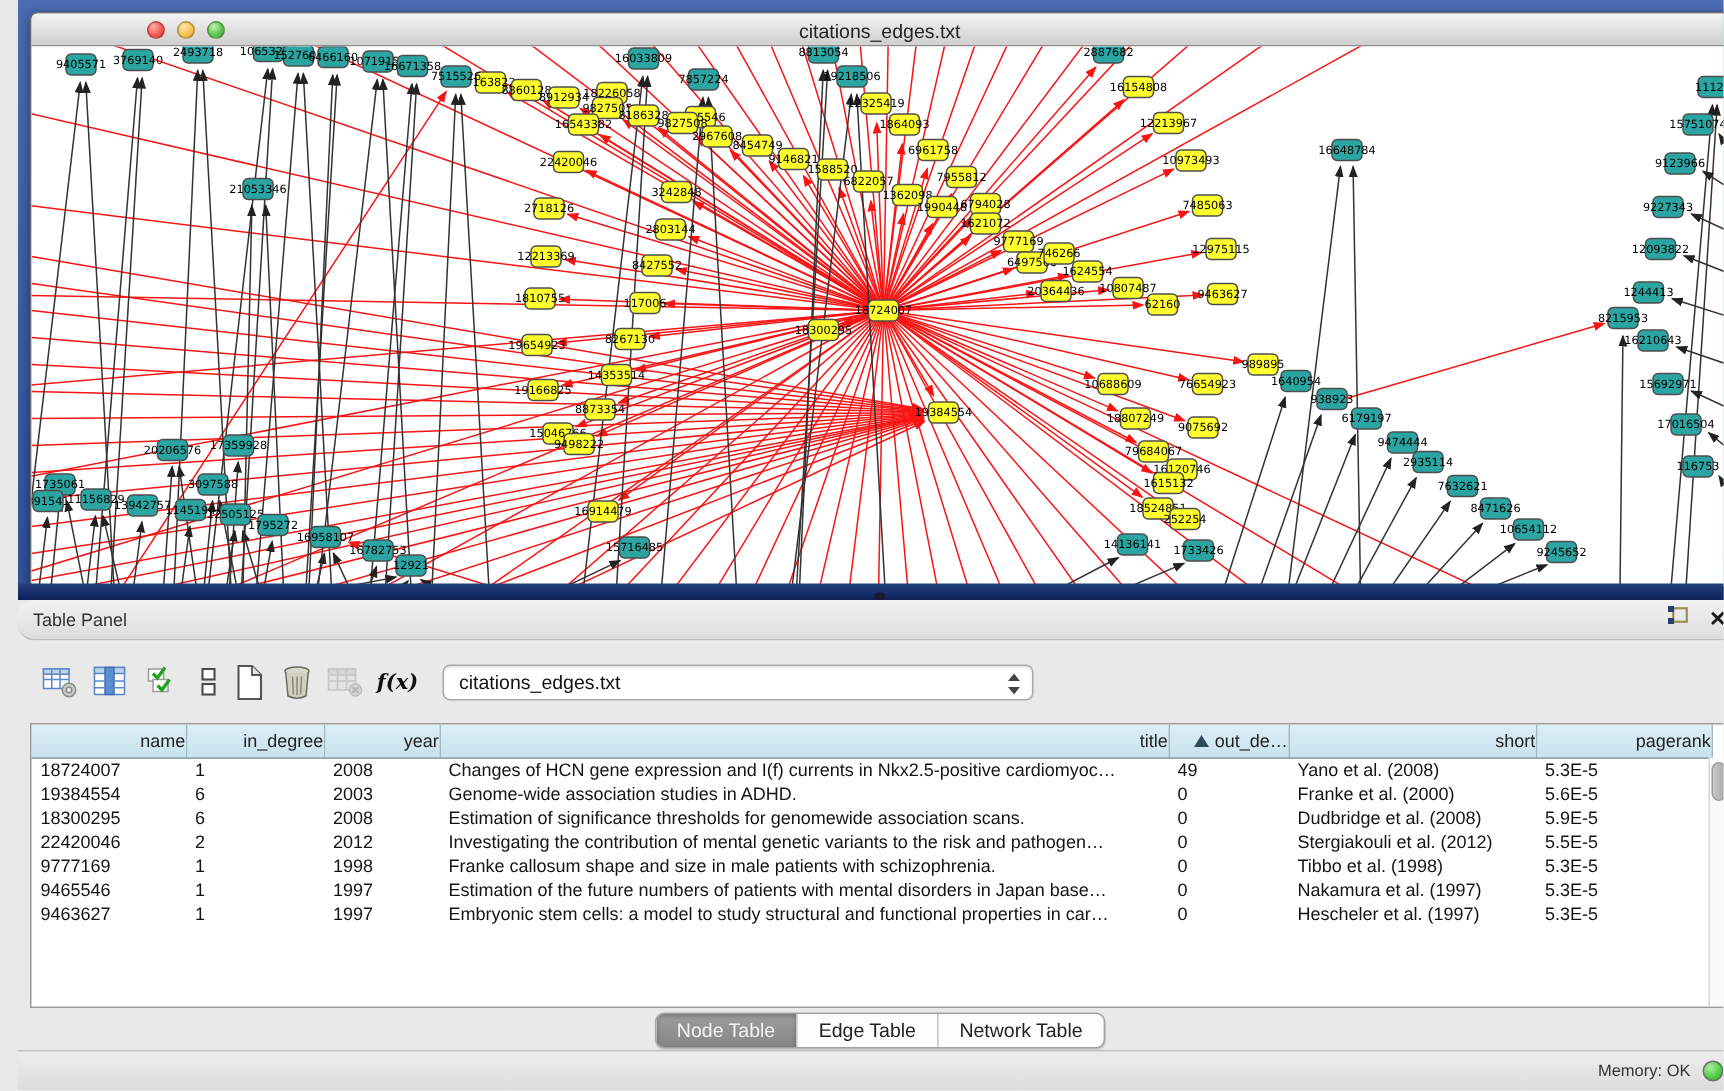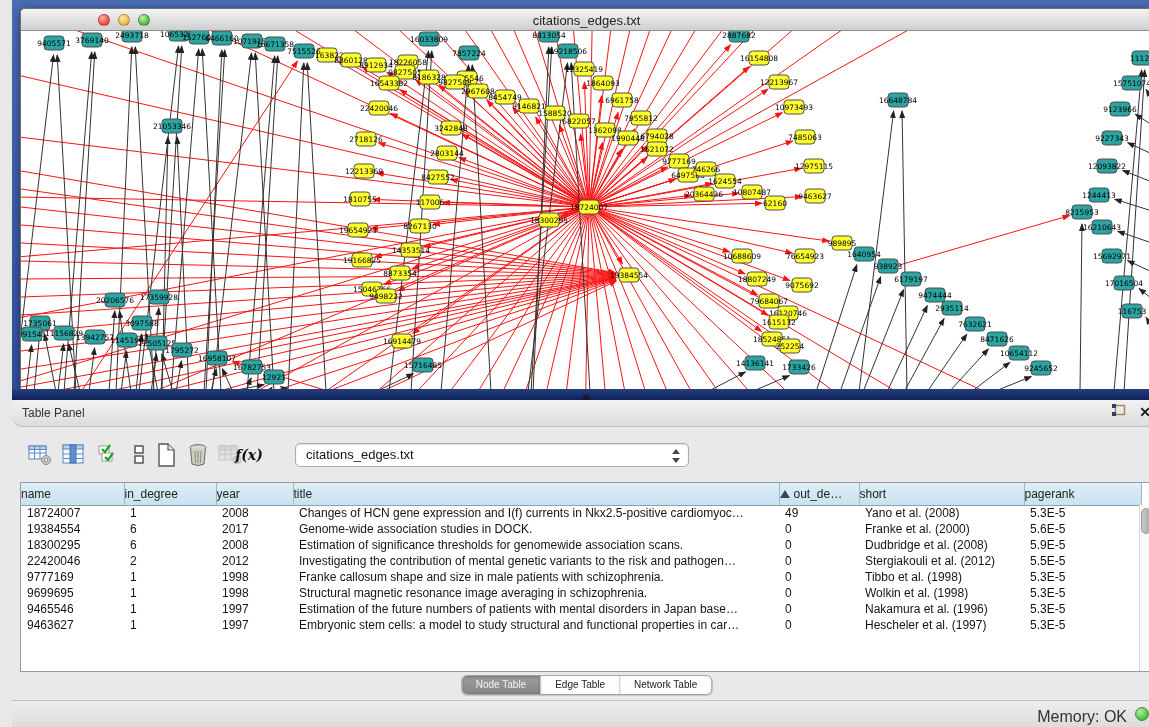--- a/index.html
+++ b/index.html
@@ -53,43 +53,43 @@
   .combo-arrows .up, .combo-arrows .dn { position:absolute; left:0; width:0; height:0;
     border-left:4px solid transparent; border-right:4px solid transparent; }
   .combo-arrows .up { top:1px; border-bottom:5px solid #444; }
   .combo-arrows .dn { bottom:1px; border-top:5px solid #444; }
 
   .table-wrap { position:absolute; left:8px; top:82px; width:1133px; height:190px;
     background:#fff; border:1px solid #9a9a9a; overflow:hidden; }
   table.data { border-collapse:collapse; table-layout:fixed; width:1120px; font-size:12px; color:#141414; }
   table.data th { height:22px; background:linear-gradient(180deg,#ddeef7,#c8e2ef);
     border-right:1px solid #9fb8c4; border-bottom:1px solid #8aa3af; font-weight:normal;
-    font-size:12px; color:#222; text-align:left; overflow:hidden; white-space:nowrap; cursor:pointer; }
+    font-size:12px; color:#222; text-align:right; overflow:hidden; white-space:nowrap; cursor:pointer; }
   table.data td { height:16px; padding:0 4px 0 6px; white-space:nowrap; overflow:hidden;
     text-overflow:clip; cursor:default; }
   .sort-tri { display:inline-block; width:0; height:0; border-left:5px solid transparent;
     border-right:5px solid transparent; border-bottom:8px solid #2a4a5a; margin-right:4px;
     transform:translateY(0px); position:relative; }
   .vscroll { position:absolute; right:0; top:22px; bottom:0; width:13px; background:#fafafa; border-left:1px solid #d5d5d5; }
   .vthumb { position:absolute; left:1px; top:3px; width:10px; height:26px; border-radius:5px;
     background:linear-gradient(90deg,#c9c9c9,#a8a8a8); border:1px solid #9b9b9b; cursor:pointer; }
 
   .tabs-row { position:absolute; left:0; top:272px; width:1149px; height:28px; }
   .seg { position:absolute; left:50%; transform:translateX(-50%); top:3px; display:flex;
     border:1px solid #a2a2a2; border-radius:6px; overflow:hidden; background:#fdfdfd;
     box-shadow:0 1px 1px rgba(0,0,0,.15); }
   .seg button { border:none; background:transparent; font-family:"Liberation Sans",sans-serif;
-    font-size:10px; color:#222; padding:3px 14px 4px; cursor:pointer; border-left:1px solid #c4c4c4; }
+    font-size:13px; color:#222; padding:3px 14px 4px; cursor:pointer; border-left:1px solid #c4c4c4; }
   .seg button:first-child { border-left:none; }
   .seg button.selected { background:linear-gradient(180deg,#9d9d9d,#868686); color:#f4f4f4;
     box-shadow:inset 0 1px 3px rgba(0,0,0,.3); }
 
   .status-bar { position:absolute; left:0; top:300px; width:1149px; height:27px;
     background:linear-gradient(180deg,#ededed,#dcdcdc); border-top:1px solid #c2c2c2; }
-  .memory { position:absolute; right:34px; top:7px; font-size:16px; color:#333; }
+  .memory { position:absolute; right:34px; top:7px; font-size:11px; color:#333; }
   .mem-dot { position:absolute; right:12px; top:6px; width:14px; height:14px; border-radius:50%;
     background:radial-gradient(circle at 35% 30%, #a9f0a0, #4fcb43 60%, #2f9e2a);
     border:1px solid #6f6f6f; }
 </style>
 </head>
 <body>
 
 <div class="app">
 
   <div class="net-frame">
@@ -869,21 +869,21 @@
         <svg width="24" height="22" viewBox="0 0 24 22">
           <rect x="1" y="2" width="18" height="14" fill="#dcdcdc" stroke="#9a9a9a"></rect>
           <rect x="1" y="2" width="18" height="4" fill="#c2c2c2" stroke="#9a9a9a"></rect>
           <line x1="7" y1="2" x2="7" y2="16" stroke="#9a9a9a"></line>
             <line x1="13" y1="2" x2="13" y2="16" stroke="#9a9a9a"></line>
           <line x1="1" y1="10" x2="19" y2="10" stroke="#9a9a9a"></line>
           <circle cx="19" cy="16" r="4" fill="#bdbdbd" stroke="#8a8a8a"></circle>
           <path d="M17 14 l4 4 M21 14 l-4 4" stroke="#777" stroke-width="1.3"></path>
         </svg>
       </button>
-      <button class="tb-btn" style="left:220px; width:34px">
+      <button class="tb-btn" style="left:236px; width:34px">
         <span class="tb-fx">f(x)</span>
       </button>
       <div class="combo">
         <span>citations_edges.txt</span>
         <span class="combo-arrows">
             <span class="up"></span>
             <span class="dn"></span>
           </span>
       </div>
     </div>
@@ -916,22 +916,22 @@
               <td>1</td>
               <td>2008</td>
               <td>Changes of HCN gene expression and I(f) currents in Nkx2.5-positive cardiomyoc…</td>
               <td>49</td>
               <td>Yano et al. (2008)</td>
               <td>5.3E-5</td>
             </tr>
             <tr>
               <td>19384554</td>
               <td>6</td>
-              <td>2017</td>
-              <td>Genome-wide association studies in DOCK.</td>
+              <td>2003</td>
+              <td>Genome-wide association studies in ADHD.</td>
               <td>0</td>
               <td>Franke et al. (2000)</td>
               <td>5.6E-5</td>
             </tr>
             <tr>
               <td>18300295</td>
               <td>6</td>
               <td>2008</td>
               <td>Estimation of significance thresholds for genomewide association scans.</td>
               <td>0</td>
@@ -950,35 +950,26 @@
             <tr>
               <td>9777169</td>
               <td>1</td>
               <td>1998</td>
               <td>Franke callosum shape and size in male patients with schizophrenia.</td>
               <td>0</td>
               <td>Tibbo et al. (1998)</td>
               <td>5.3E-5</td>
             </tr>
             <tr>
-              <td>9699695</td>
-              <td>1</td>
-              <td>1998</td>
-              <td>Structural magnetic resonance image averaging in schizophrenia.</td>
-              <td>0</td>
-              <td>Wolkin et al. (1998)</td>
-              <td>5.3E-5</td>
-            </tr>
-            <tr>
               <td>9465546</td>
               <td>1</td>
               <td>1997</td>
               <td>Estimation of the future numbers of patients with mental disorders in Japan base…</td>
               <td>0</td>
-              <td>Nakamura et al. (1996)</td>
+              <td>Nakamura et al. (1997)</td>
               <td>5.3E-5</td>
             </tr>
             <tr>
               <td>9463627</td>
               <td>1</td>
               <td>1997</td>
               <td>Embryonic stem cells: a model to study structural and functional properties in car…</td>
               <td>0</td>
               <td>Hescheler et al. (1997)</td>
               <td>5.3E-5</td>

